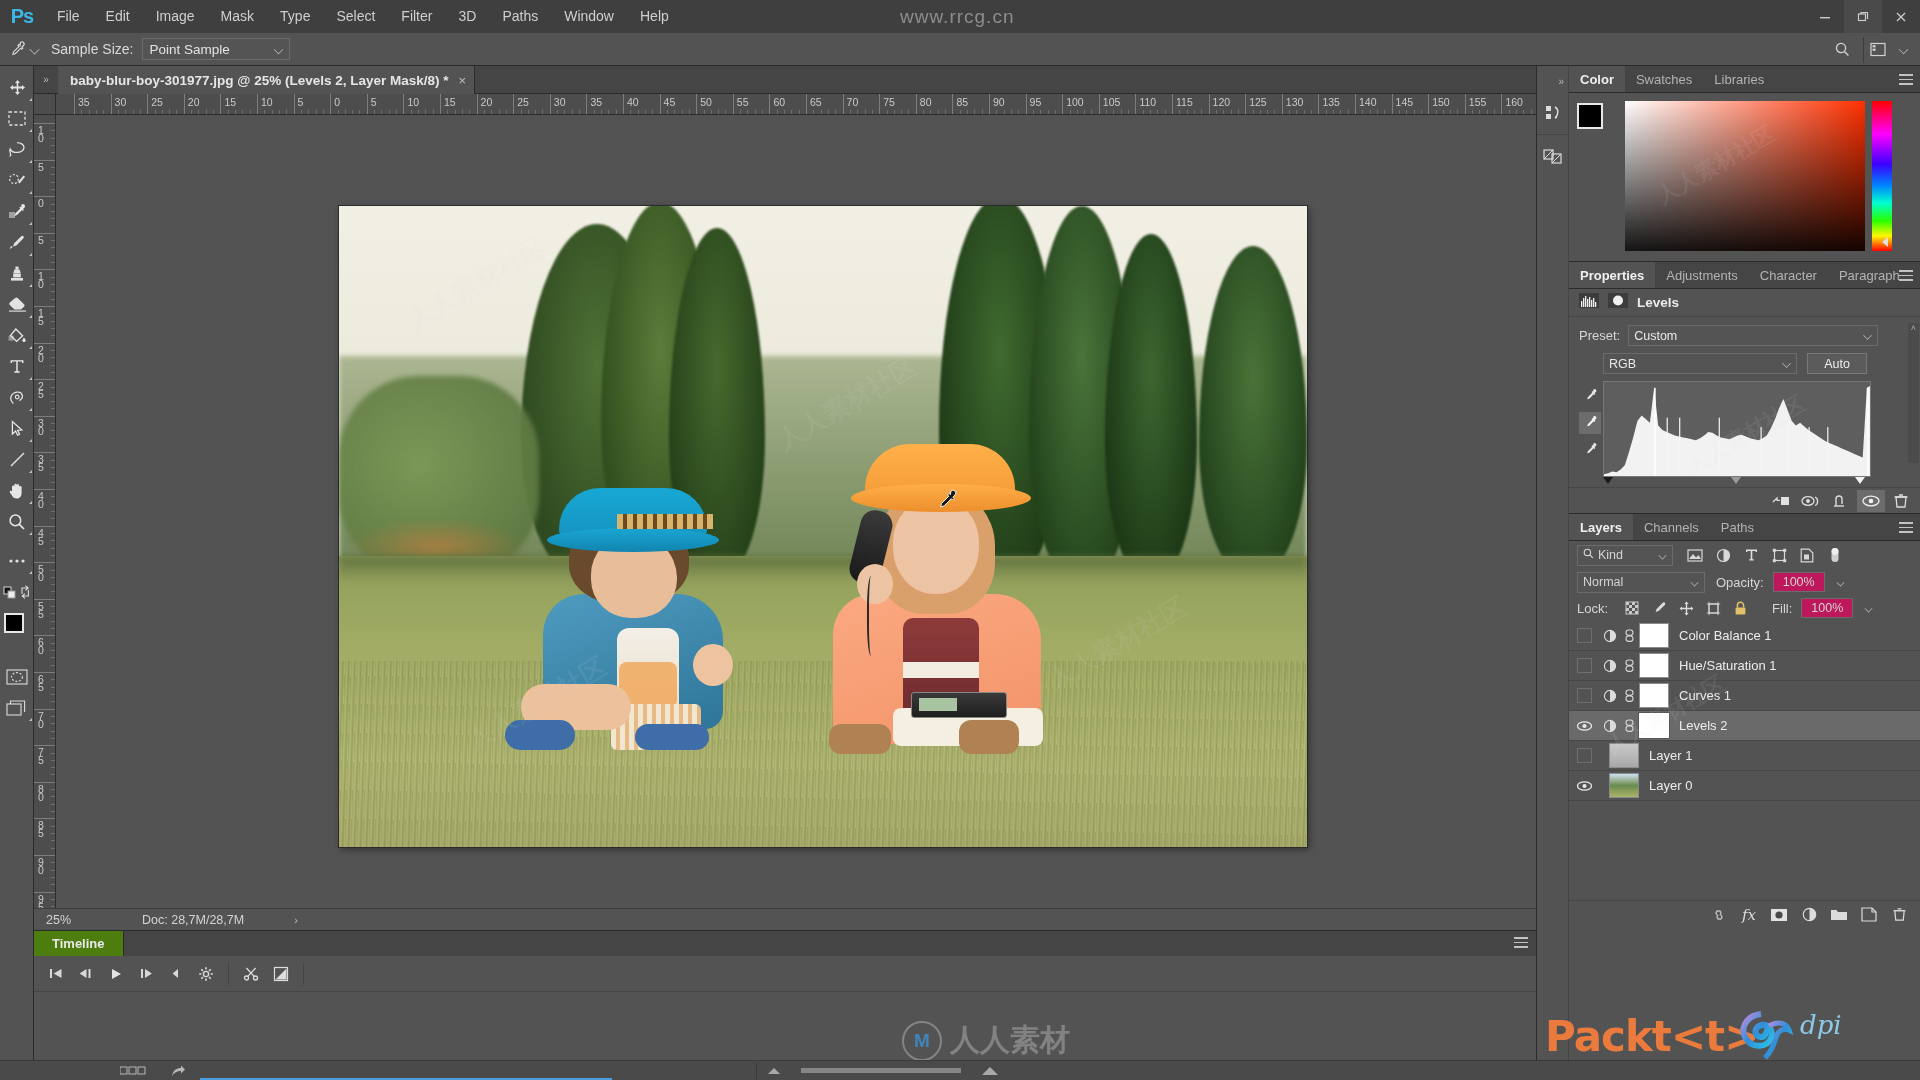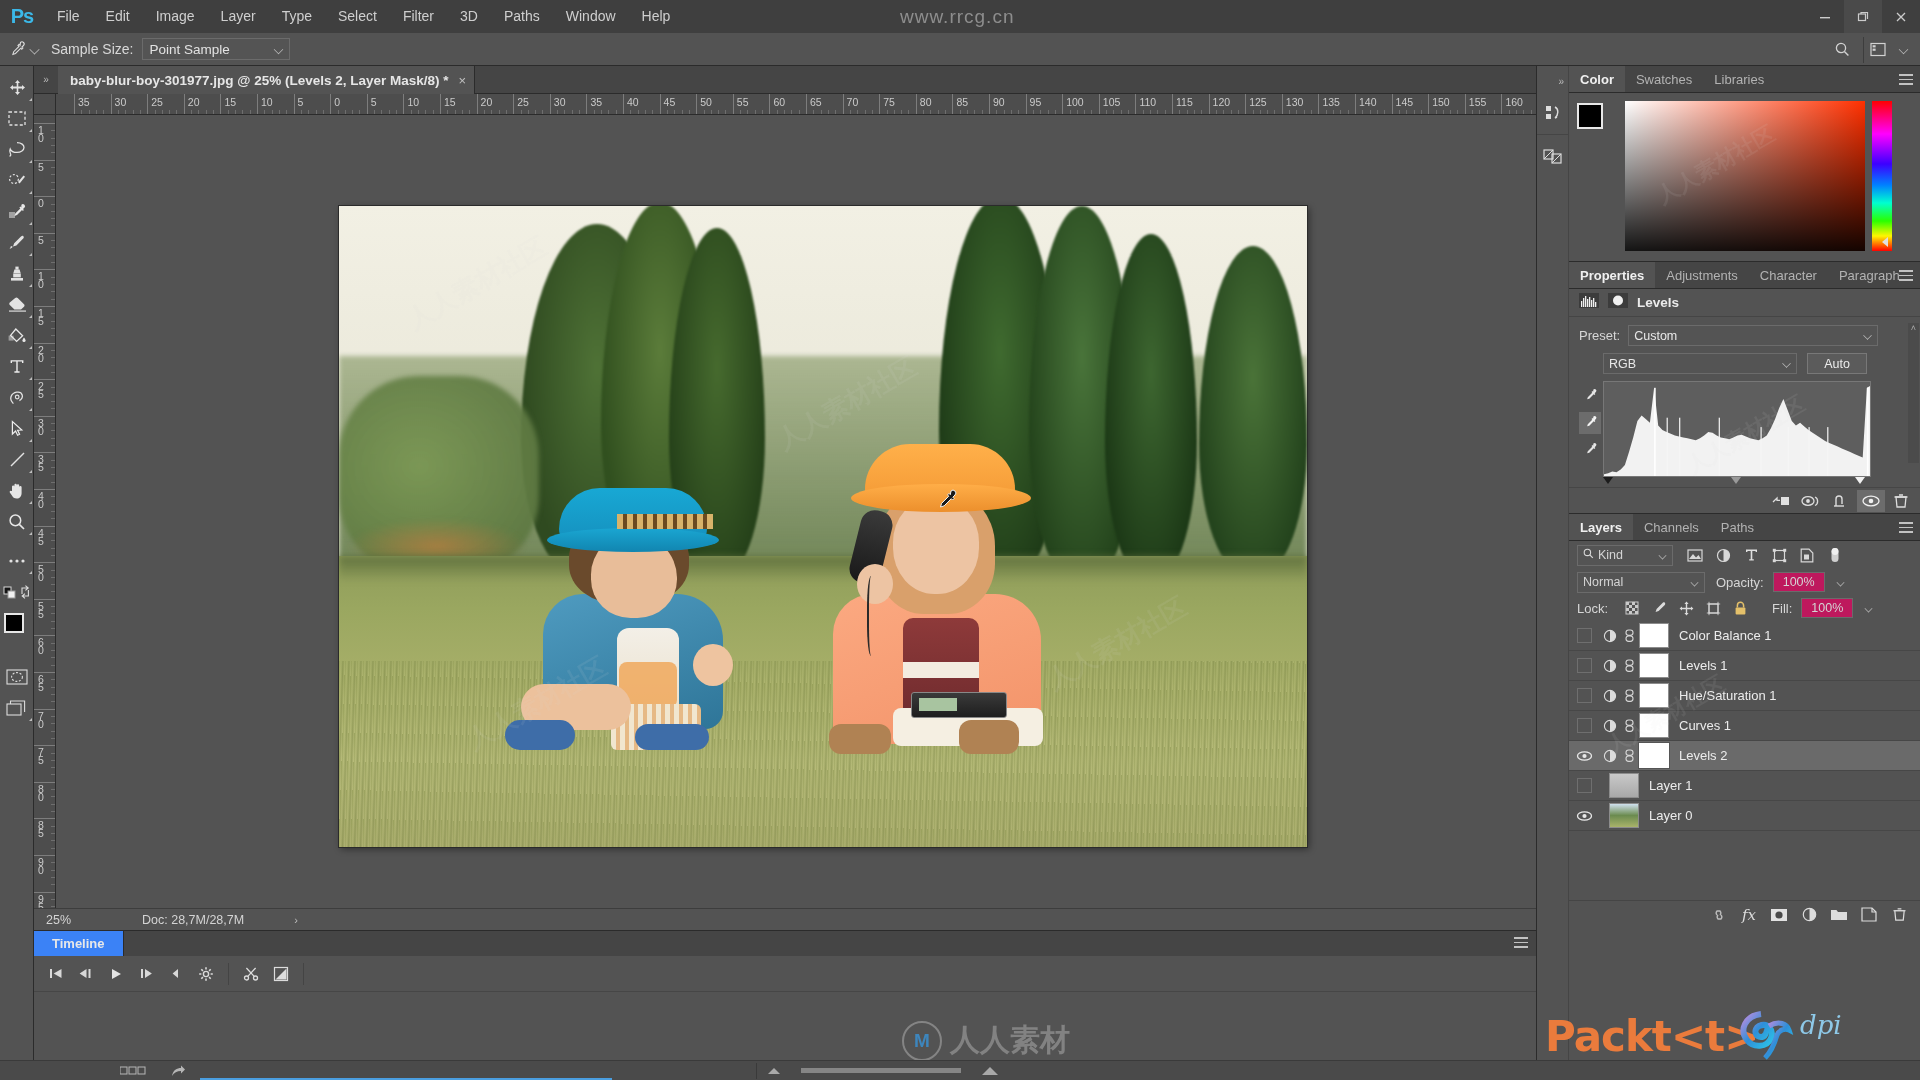--- a/index.html
+++ b/index.html
@@ -90,21 +90,21 @@
   #statusbar { position:absolute; left:34px; top:908px; width:1502px; height:22px; background:#535353;
      border-top:1px solid #3d3d3d; display:flex; align-items:center; font-size:12.5px; color:#d4d4d4;}
   #zoomfield { width:62px; padding-left:12px; }
   #docinfo { margin-left:46px; }
   #statusarrow { margin-left:50px; font-size:11px; color:#bdbdbd; }
 
   
   #timeline { position:absolute; left:34px; top:930px; width:1502px; height:130px; background:#535353;
      border-top:1px solid #2b2b2b; }
   #tl-tabrow { height:25px; background:#454545; display:flex; align-items:stretch; position:relative;}
-  #tl-tab { background:#3b82f6; padding:0 18px; display:flex;align-items:center; font-size:13px;
+  #tl-tab { background:#4d7c0f; padding:0 18px; display:flex;align-items:center; font-size:13px;
      font-weight:bold; color:#e8e8e8; border-right:1px solid #2b2b2b; }
   #tl-menu { position:absolute; right:8px; top:6px; }
   #tl-toolrow { height:36px; display:flex; align-items:center; padding-left:8px; gap:2px;
      border-bottom:1px solid #464646;}
   .tlbtn { width:28px;height:28px; display:flex;align-items:center;justify-content:center;}
   .tl-sep { width:1px;height:22px;background:#444; margin:0 6px; }
   #tl-body { position:relative; height:68px; }
   #tl-center { position:absolute; left:0; right:0; top:10px; display:flex; justify-content:center; align-items:center; gap:0;}
   #cvt-btn { background:#4a4a4a; border:1px solid #656565; height:25px; padding:0 16px;
      display:flex;align-items:center; font-size:13px; color:#e4e4e4; }
@@ -223,21 +223,21 @@
 <body>
 
 <div id="app">
 
   <div id="menubar">
     <div id="ps-logo">Ps</div>
     <div id="menu-items" style="display:flex;">
         <div class="menu-item">File</div>
         <div class="menu-item">Edit</div>
         <div class="menu-item">Image</div>
-        <div class="menu-item">Layer</div>
+        <div class="menu-item">Mask</div>
         <div class="menu-item">Type</div>
         <div class="menu-item">Select</div>
         <div class="menu-item">Filter</div>
         <div class="menu-item">3D</div>
         <div class="menu-item">Paths</div>
         <div class="menu-item">Window</div>
         <div class="menu-item">Help</div>
       </div>
     <div id="wm-watermark">www.rrcg.cn</div>
     <div id="win-ctrls">
@@ -1337,39 +1337,20 @@
                 </svg>
               </div>
               <div class="linkico">
                 <svg width="9" height="14" viewBox="0 0 9 14">
                   <rect x="1" y="1" width="7" height="5.4" rx="2.6" fill="none" stroke="#d6d6d6" stroke-width="1.1"></rect>
                   <rect x="1" y="7" width="7" height="5.4" rx="2.6" fill="none" stroke="#d6d6d6" stroke-width="1.1"></rect>
                 </svg>
               </div>
               <div class="thumb"></div>
               <div class="layer-name">Color Balance 1</div>
-            </div>
-            <div class="layer-row">
-              <div class="eyecell">
-                <div class="eyebox"></div>
-              </div>
-              <div class="adjico">
-                <svg width="14" height="14" viewBox="0 0 14 14">
-                  <circle cx="7" cy="7" r="5.6" fill="none" stroke="#dcdcdc" stroke-width="1.1"></circle>
-                  <path d="M7 1.4 a5.6 5.6 0 0 1 0 11.2 z" fill="#dcdcdc"></path>
-                </svg>
-              </div>
-              <div class="linkico">
-                <svg width="9" height="14" viewBox="0 0 9 14">
-                  <rect x="1" y="1" width="7" height="5.4" rx="2.6" fill="none" stroke="#d6d6d6" stroke-width="1.1"></rect>
-                  <rect x="1" y="7" width="7" height="5.4" rx="2.6" fill="none" stroke="#d6d6d6" stroke-width="1.1"></rect>
-                </svg>
-              </div>
-              <div class="thumb"></div>
-              <div class="layer-name">Levels 1</div>
             </div>
             <div class="layer-row">
               <div class="eyecell">
                 <div class="eyebox"></div>
               </div>
               <div class="adjico">
                 <svg width="14" height="14" viewBox="0 0 14 14">
                   <circle cx="7" cy="7" r="5.6" fill="none" stroke="#dcdcdc" stroke-width="1.1"></circle>
                   <path d="M7 1.4 a5.6 5.6 0 0 1 0 11.2 z" fill="#dcdcdc"></path>
                 </svg>

